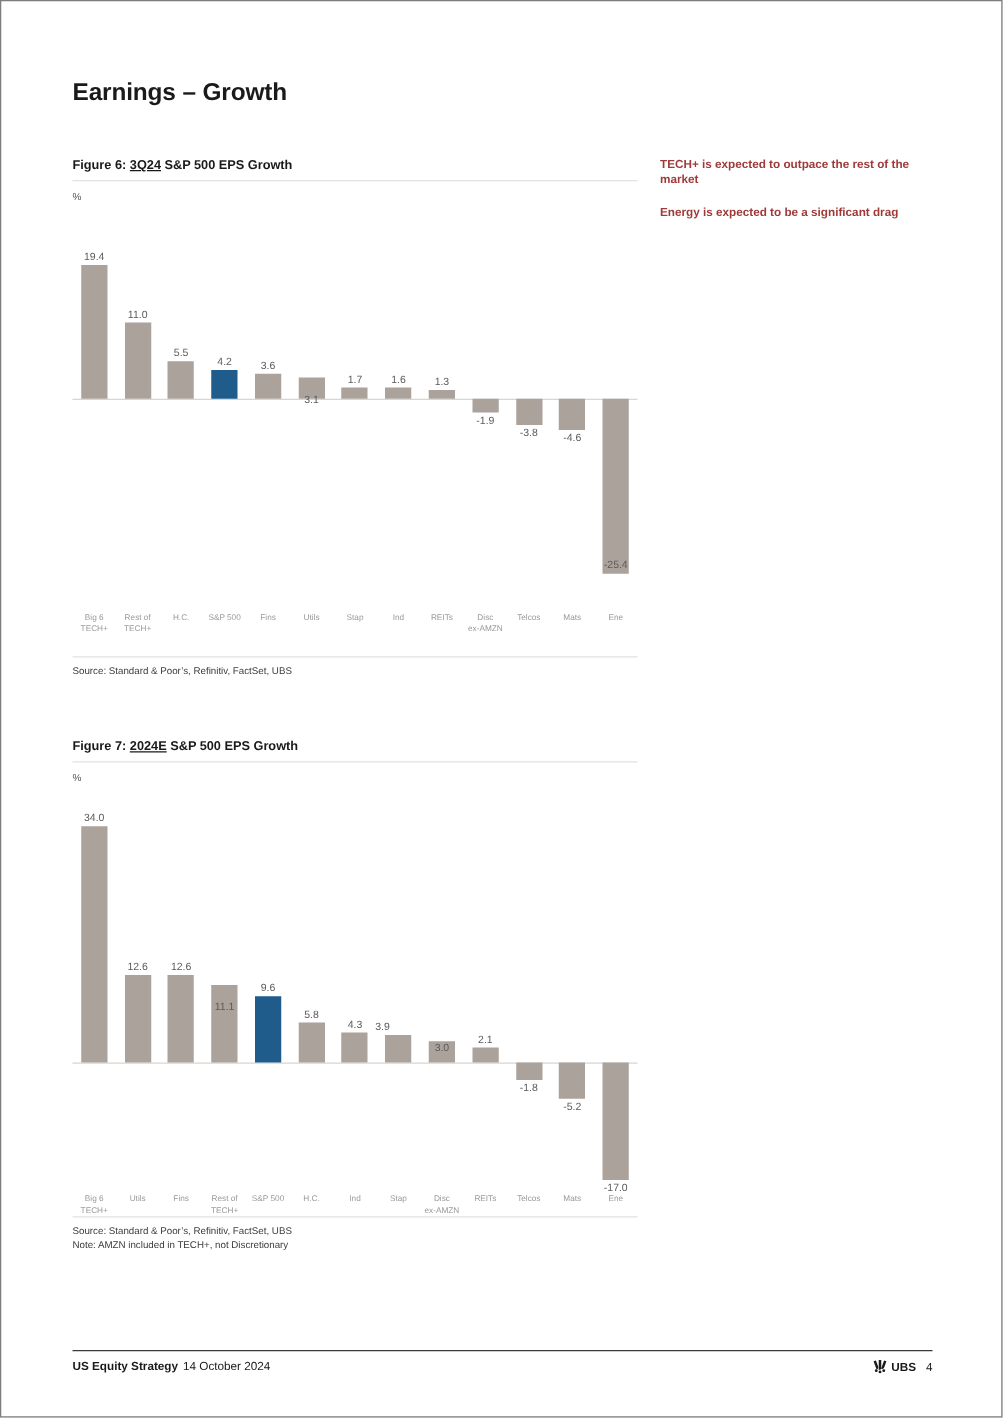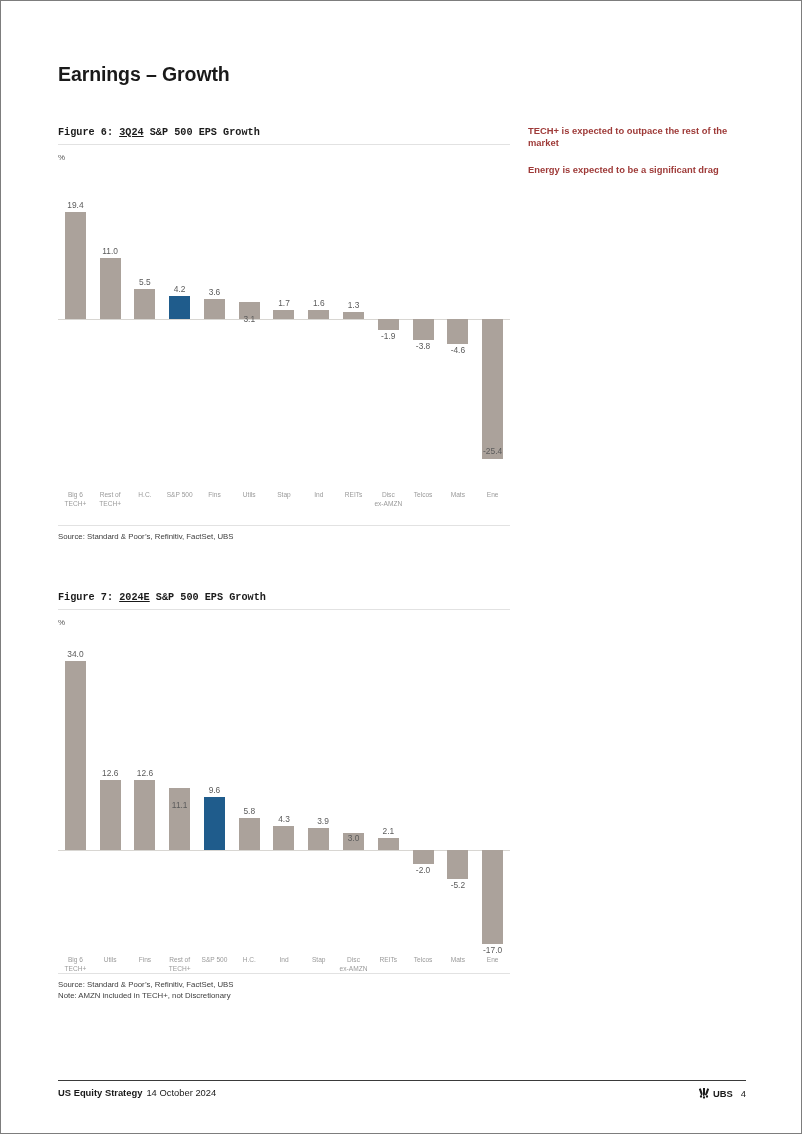--- a/index.html
+++ b/index.html
@@ -51,21 +51,20 @@
   }
   .callout + .callout { margin-top: 14px; }
 
   
   .figure { position: absolute; left: 0; width: 455px; }
   .fig-title {
     font-size: 10.2px;
     font-weight: bold;
     color: #1a1a1a;
     white-space: nowrap;
-    font-family: Liberation Mono, monospace;
   }
   .fig-title .u { text-decoration: underline; }
   .fig-rule {
     margin-top: 6px;
     border-top: 1px solid #e2e2e2;
     width: 452px;
   }
   .axis-unit {
     position: absolute;
     font-size: 8px;
@@ -246,31 +245,31 @@
           <div class="bar hl" style="left: 146px; top: 180.72px; width: 21px; height: 53.28px;"></div>
           <div class="val" style="left: 126.462px; width: 60px; top: 168.72px;">9.6</div>
           <div class="cat" style="left: 126.462px; width: 60px; top: 340px;">S&amp;P 500</div>
           <div class="bar" style="left: 181px; top: 201.81px; width: 21px; height: 32.19px;"></div>
           <div class="val" style="left: 161.231px; width: 60px; top: 189.81px;">5.8</div>
           <div class="cat" style="left: 161.231px; width: 60px; top: 340px;">H.C.</div>
           <div class="bar" style="left: 215px; top: 210.135px; width: 21px; height: 23.865px;"></div>
           <div class="val" style="left: 196px; width: 60px; top: 198.135px;">4.3</div>
           <div class="cat" style="left: 196px; width: 60px; top: 340px;">Ind</div>
           <div class="bar" style="left: 250px; top: 212.355px; width: 21px; height: 21.645px;"></div>
-          <div class="val" style="left: 235px; width: 60px; top: 200.355px;">3.9</div>
+          <div class="val" style="left: 218px; width: 60px; top: 200.355px;">3.9</div>
           <div class="cat" style="left: 230.769px; width: 60px; top: 340px;">Stap</div>
           <div class="bar" style="left: 285px; top: 217.35px; width: 21px; height: 16.65px;"></div>
           <div class="val" style="left: 265.538px; width: 60px; top: 217px;">3.0</div>
           <div class="cat" style="left: 265.538px; width: 60px; top: 340px;">Disc
 ex-AMZN</div>
           <div class="bar" style="left: 320px; top: 222.345px; width: 21px; height: 11.655px;"></div>
           <div class="val" style="left: 300.308px; width: 60px; top: 210.345px;">2.1</div>
           <div class="cat" style="left: 300.308px; width: 60px; top: 340px;">REITs</div>
           <div class="bar" style="left: 355px; top: 234px; width: 21px; height: 13.875px;"></div>
-          <div class="val" style="left: 335.077px; width: 60px; top: 248.875px;">-2.0</div>
+          <div class="val" style="left: 335.077px; width: 60px; top: 248.875px;">-1.8</div>
           <div class="cat" style="left: 335.077px; width: 60px; top: 340px;">Telcos</div>
           <div class="bar" style="left: 389px; top: 234px; width: 21px; height: 28.86px;"></div>
           <div class="val" style="left: 369.846px; width: 60px; top: 263.86px;">-5.2</div>
           <div class="cat" style="left: 369.846px; width: 60px; top: 340px;">Mats</div>
           <div class="bar" style="left: 424px; top: 234px; width: 21px; height: 94.35px;"></div>
           <div class="val" style="left: 404.615px; width: 60px; top: 329.35px;">-17.0</div>
           <div class="cat" style="left: 404.615px; width: 60px; top: 340px;">Ene</div>
         </div>
       <div class="notes" style="top:381px;">
         <div class="notes-rule"></div>

